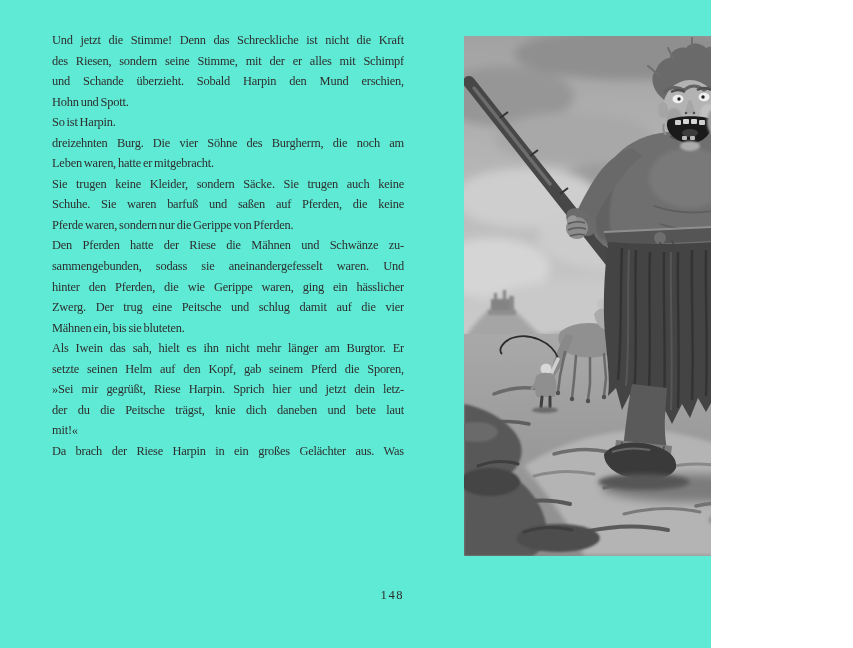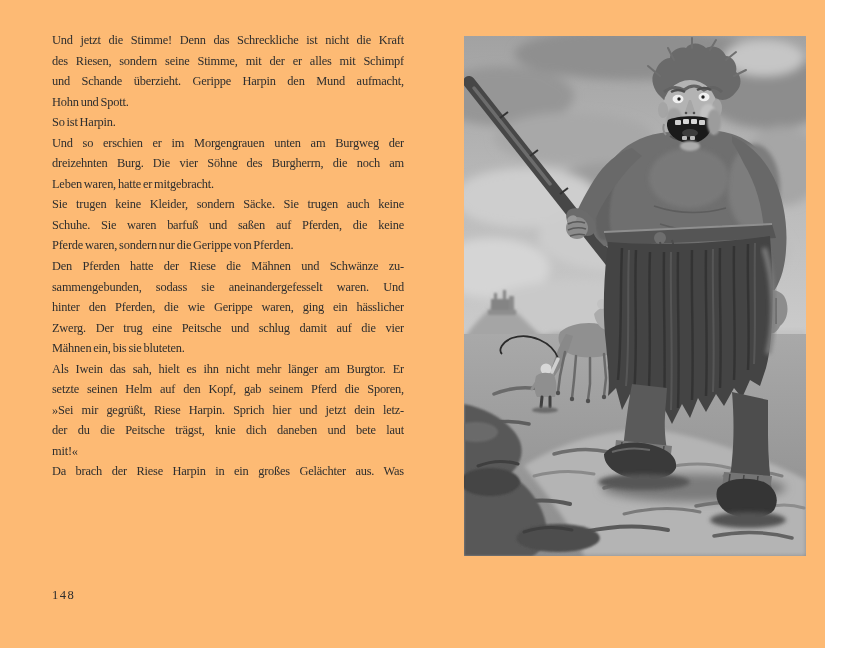--- a/index.html
+++ b/index.html
@@ -1,45 +1,44 @@
 <!DOCTYPE html>
 <html><head>
 <meta charset="utf-8">
 <style>
   html,body{margin:0;padding:0;background:#ffffff;}
   .spread{
-    position:relative;width:825px;height:648px;background:#fdba74;
+    position:relative;width:711px;height:648px;background:#5eead4;
     font-family:"Liberation Serif", serif;color:#333;overflow:hidden;
   }
   .textcol{position:absolute;left:52px;top:30px;width:352px;}
   .line{
     font-size:12.4px;line-height:20.55px;height:20.55px;overflow:hidden;
     letter-spacing:-0.2px;word-spacing:-1px;
     text-align:justify;text-align-last:justify;color:#2e2e2e;
   }
   .line.end{text-align:left;text-align-last:left;}
   .pagenum{
-    position:absolute;left:52px;top:588px;width:352px;text-align:left;
+    position:absolute;left:52px;top:588px;width:352px;text-align:right;
     font-size:12.6px;letter-spacing:1.5px;color:#2e2e2e;
   }
   .illus{position:absolute;left:464px;top:36px;width:342px;height:520px;}
   .illus svg{display:block;width:342px;height:520px;}
 </style>
 </head>
 <body>
 
 <div class="spread">
 
   <div class="textcol">
     <div class="line">Und jetzt die Stimme! Denn das Schreckliche ist nicht die Kraft</div>
     <div class="line">des Riesen, sondern seine Stimme, mit der er alles mit Schimpf</div>
-    <div class="line">und Schande überzieht. Gerippe Harpin den Mund aufmacht,</div>
+    <div class="line">und Schande überzieht. Sobald Harpin den Mund erschien,</div>
     <div class="line end">Hohn und Spott.</div>
     <div class="line end">So ist Harpin.</div>
-    <div class="line">Und so erschien er im Morgengrauen unten am Burgweg der</div>
     <div class="line">dreizehnten Burg. Die vier Söhne des Burgherrn, die noch am</div>
     <div class="line end">Leben waren, hatte er mitgebracht.</div>
     <div class="line">Sie trugen keine Kleider, sondern Säcke. Sie trugen auch keine</div>
     <div class="line">Schuhe. Sie waren barfuß und saßen auf Pferden, die keine</div>
     <div class="line end">Pferde waren, sondern nur die Gerippe von Pferden.</div>
     <div class="line">Den Pferden hatte der Riese die Mähnen und Schwänze zu-</div>
     <div class="line">sammengebunden, sodass sie aneinandergefesselt waren. Und</div>
     <div class="line">hinter den Pferden, die wie Gerippe waren, ging ein hässlicher</div>
     <div class="line">Zwerg. Der trug eine Peitsche und schlug damit auf die vier</div>
     <div class="line end">Mähnen ein, bis sie bluteten.</div>

